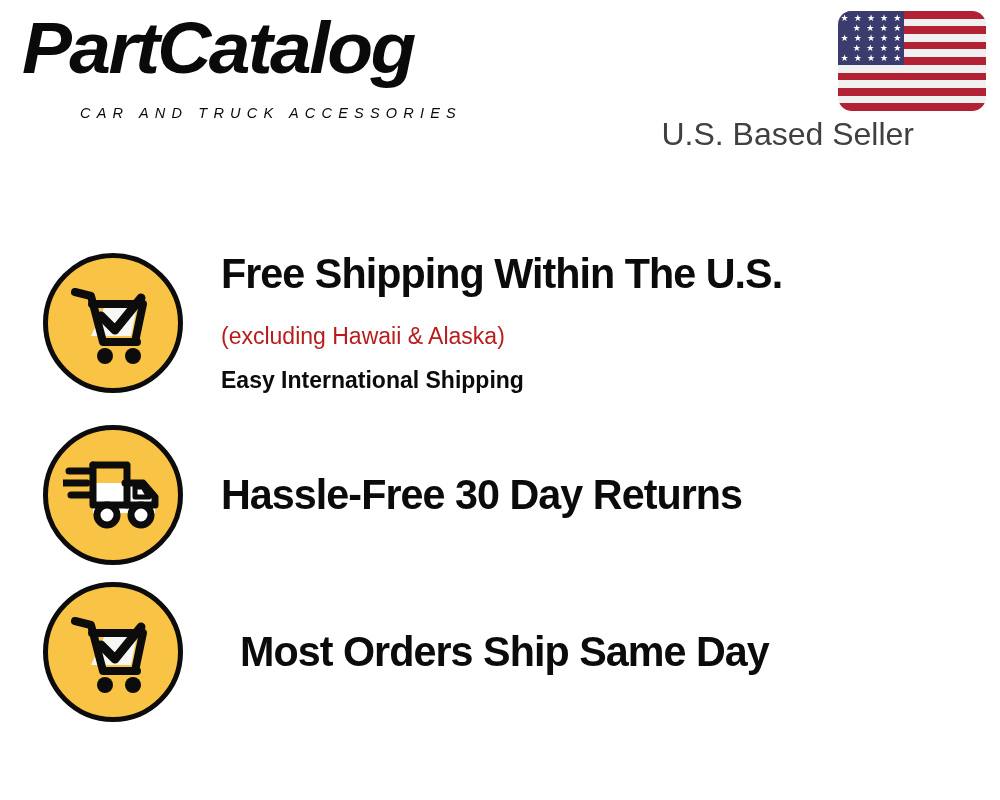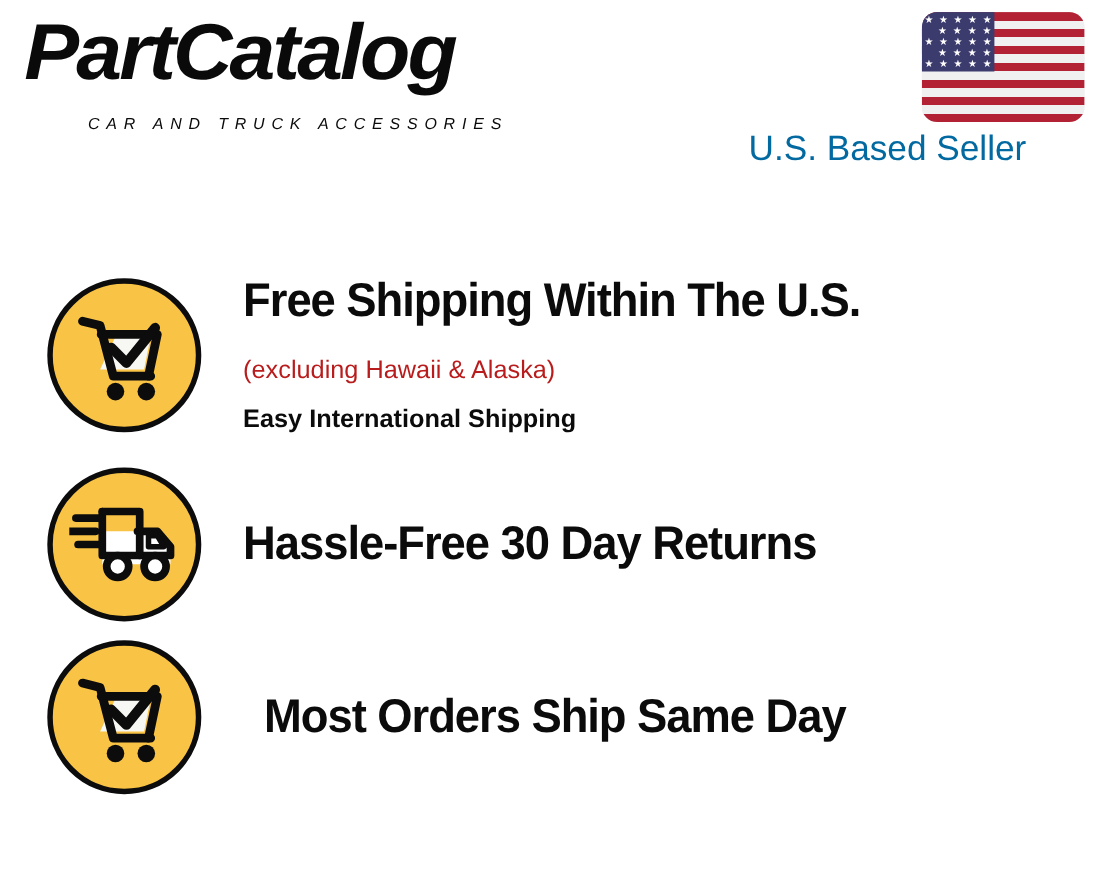--- a/index.html
+++ b/index.html
@@ -18,21 +18,20 @@
     -webkit-font-smoothing: antialiased;
   }
 
   
   .header {
     position: absolute;
     left: 0;
     top: 0;
     width: 928px;
     height: 175px;
-    padding-left: 19px;
   }
 
   
   .logo-block {
     position: absolute;
     left: 22px;
     top: 18px;
     width: 480px;
     height: 100px;
   }
@@ -114,21 +113,21 @@
   .star-row.offset { padding: 0 6px; width: 54px; left: 6px; }
 
   .seller-label {
     position: absolute;
     right: 14px;
     top: 118px;
     font-family: "Liberation Sans", sans-serif;
     font-weight: 400;
     font-size: 32px;
     letter-spacing: 0px;
-    color: #0369a1;
+    color: #404040;
     line-height: 1;
     white-space: nowrap;
     text-align: right;
   }
 
   
   .features {
     position: absolute;
     left: 0;
     top: 175px;

